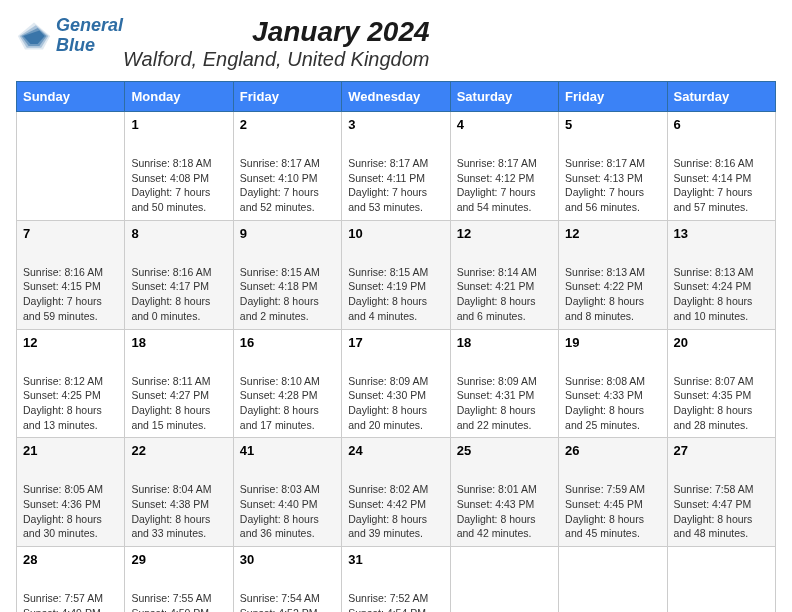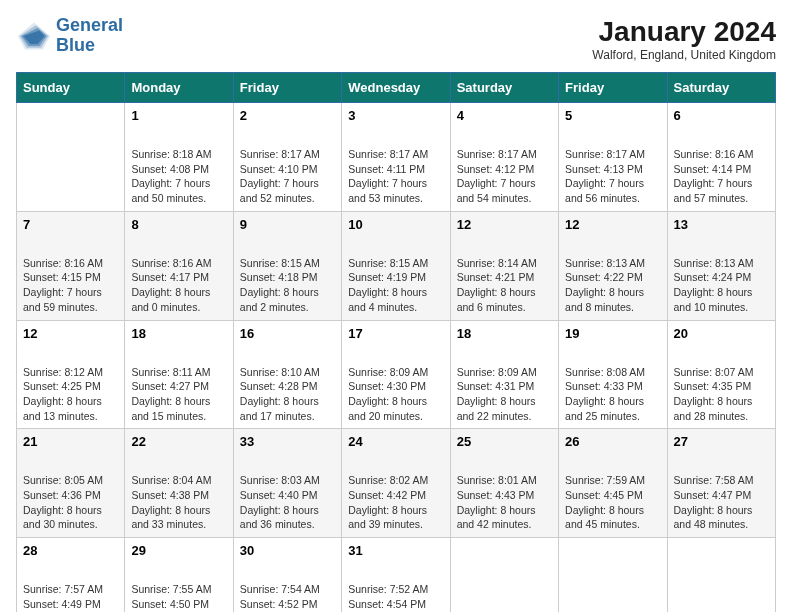--- a/index.html
+++ b/index.html
@@ -5,23 +5,24 @@
     * { box-sizing: border-box; margin: 0; padding: 0; }
     body {
       font-family: Arial, sans-serif;
       background: #fff;
       width: 792px;
       min-height: 612px;
       padding: 16px;
     }
     .header-area {
       display: flex;
-      justify-content: space-between;
+      justify-content: flex-start;
       align-items: flex-start;
       margin-bottom: 10px;
+      font-style: italic;
     }
     .logo {
       display: flex;
       align-items: center;
       gap: 4px;
     }
     .logo-text {
       font-size: 18px;
       font-weight: bold;
       color: #1a3a5c;
@@ -36,30 +37,30 @@
     }
     .title-area {
       text-align: right;
     }
     .month-title {
       font-size: 28px;
       font-weight: bold;
       color: #1a1a1a;
     }
     .location-title {
-      font-size: 12px;
+      font-size: 20px;
       color: #333;
     }
     table {
       width: 100%;
       border-collapse: collapse;
       font-size: 11px;
     }
     thead tr th {
-      background-color: #0f766e;
+      background-color: #3b82f6;
       color: #fff;
       text-align: left;
       padding: 7px 6px;
       font-size: 13px;
       font-weight: bold;
       border: 1px solid #2e6da4;
     }
     tbody tr td {
       border: 1px solid #ccc;
       padding: 5px 6px;
@@ -216,21 +217,21 @@
       <tr>
         <td>
           <span class="day-number">21</span>
           <div class="day-detail">Sunrise: 8:05 AM<br>Sunset: 4:36 PM<br>Daylight: 8 hours and 30 minutes.</div>
         </td>
         <td>
           <span class="day-number">22</span>
           <div class="day-detail">Sunrise: 8:04 AM<br>Sunset: 4:38 PM<br>Daylight: 8 hours and 33 minutes.</div>
         </td>
         <td>
-          <span class="day-number">33</span>
+          <span class="day-number">41</span>
           <div class="day-detail">Sunrise: 8:03 AM<br>Sunset: 4:40 PM<br>Daylight: 8 hours and 36 minutes.</div>
         </td>
         <td>
           <span class="day-number">24</span>
           <div class="day-detail">Sunrise: 8:02 AM<br>Sunset: 4:42 PM<br>Daylight: 8 hours and 39 minutes.</div>
         </td>
         <td>
           <span class="day-number">25</span>
           <div class="day-detail">Sunrise: 8:01 AM<br>Sunset: 4:43 PM<br>Daylight: 8 hours and 42 minutes.</div>
         </td>

